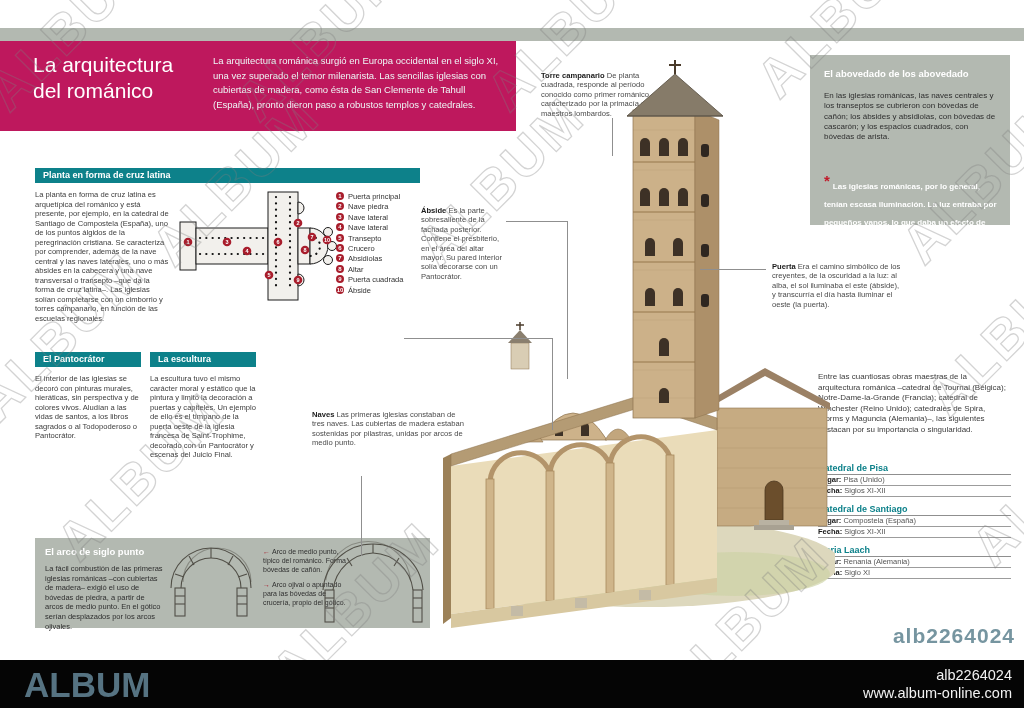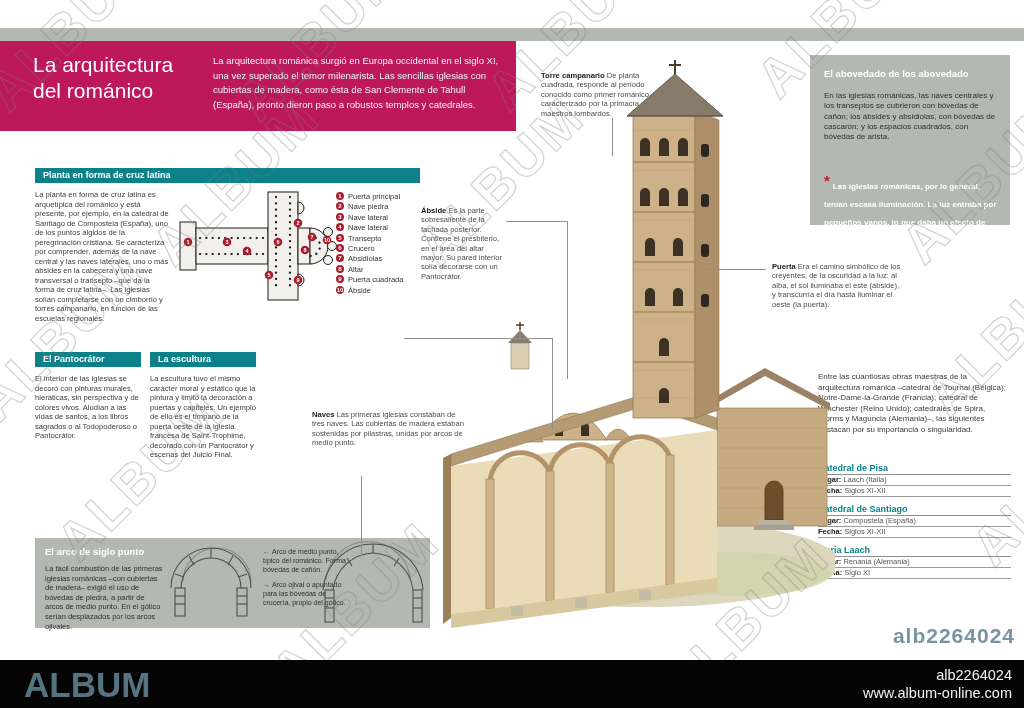--- a/index.html
+++ b/index.html
@@ -327,21 +327,21 @@
     <div style="position:absolute; left:14px; top:120px; width:176px;">
       <span class="note-ast">*</span>
       <span class="note-txt">Las iglesias románicas, por lo general, tenían escasa iluminación. La luz entraba por pequeños vanos, lo que daba un efecto de penumbra.</span>
     </div>
   </div>
 
   <div class="joyas-intro">Entre las cuantiosas obras maestras de la arquitectura románica –catedral de Tournai (Bélgica); Notre-Dame-la-Grande (Francia); catedral de Winchester (Reino Unido); catedrales de Spira, Worms y Maguncia (Alemania)–, las siguientes destacan por su importancia o singularidad.</div>
   <div style="position:absolute; left:818px; top:462px;">
     <div class="entry">
       <div class="ename">Catedral de Pisa</div>
-      <div class="erow"><b>Lugar:</b> <span>Laach (Italia)</span></div>
+      <div class="erow"><b>Lugar:</b> <span>Pisa (Unido)</span></div>
       <div class="erow"><b>Fecha:</b> <span>Siglos XI-XII</span></div>
     </div>
     <div class="entry">
       <div class="ename">Catedral de Santiago</div>
       <div class="erow"><b>Lugar:</b> <span>Compostela (España)</span></div>
       <div class="erow"><b>Fecha:</b> <span>Siglos XI-XII</span></div>
     </div>
     <div class="entry">
       <div class="ename">Maria Laach</div>
       <div class="erow"><b>Lugar:</b> <span>Renania (Alemania)</span></div>

